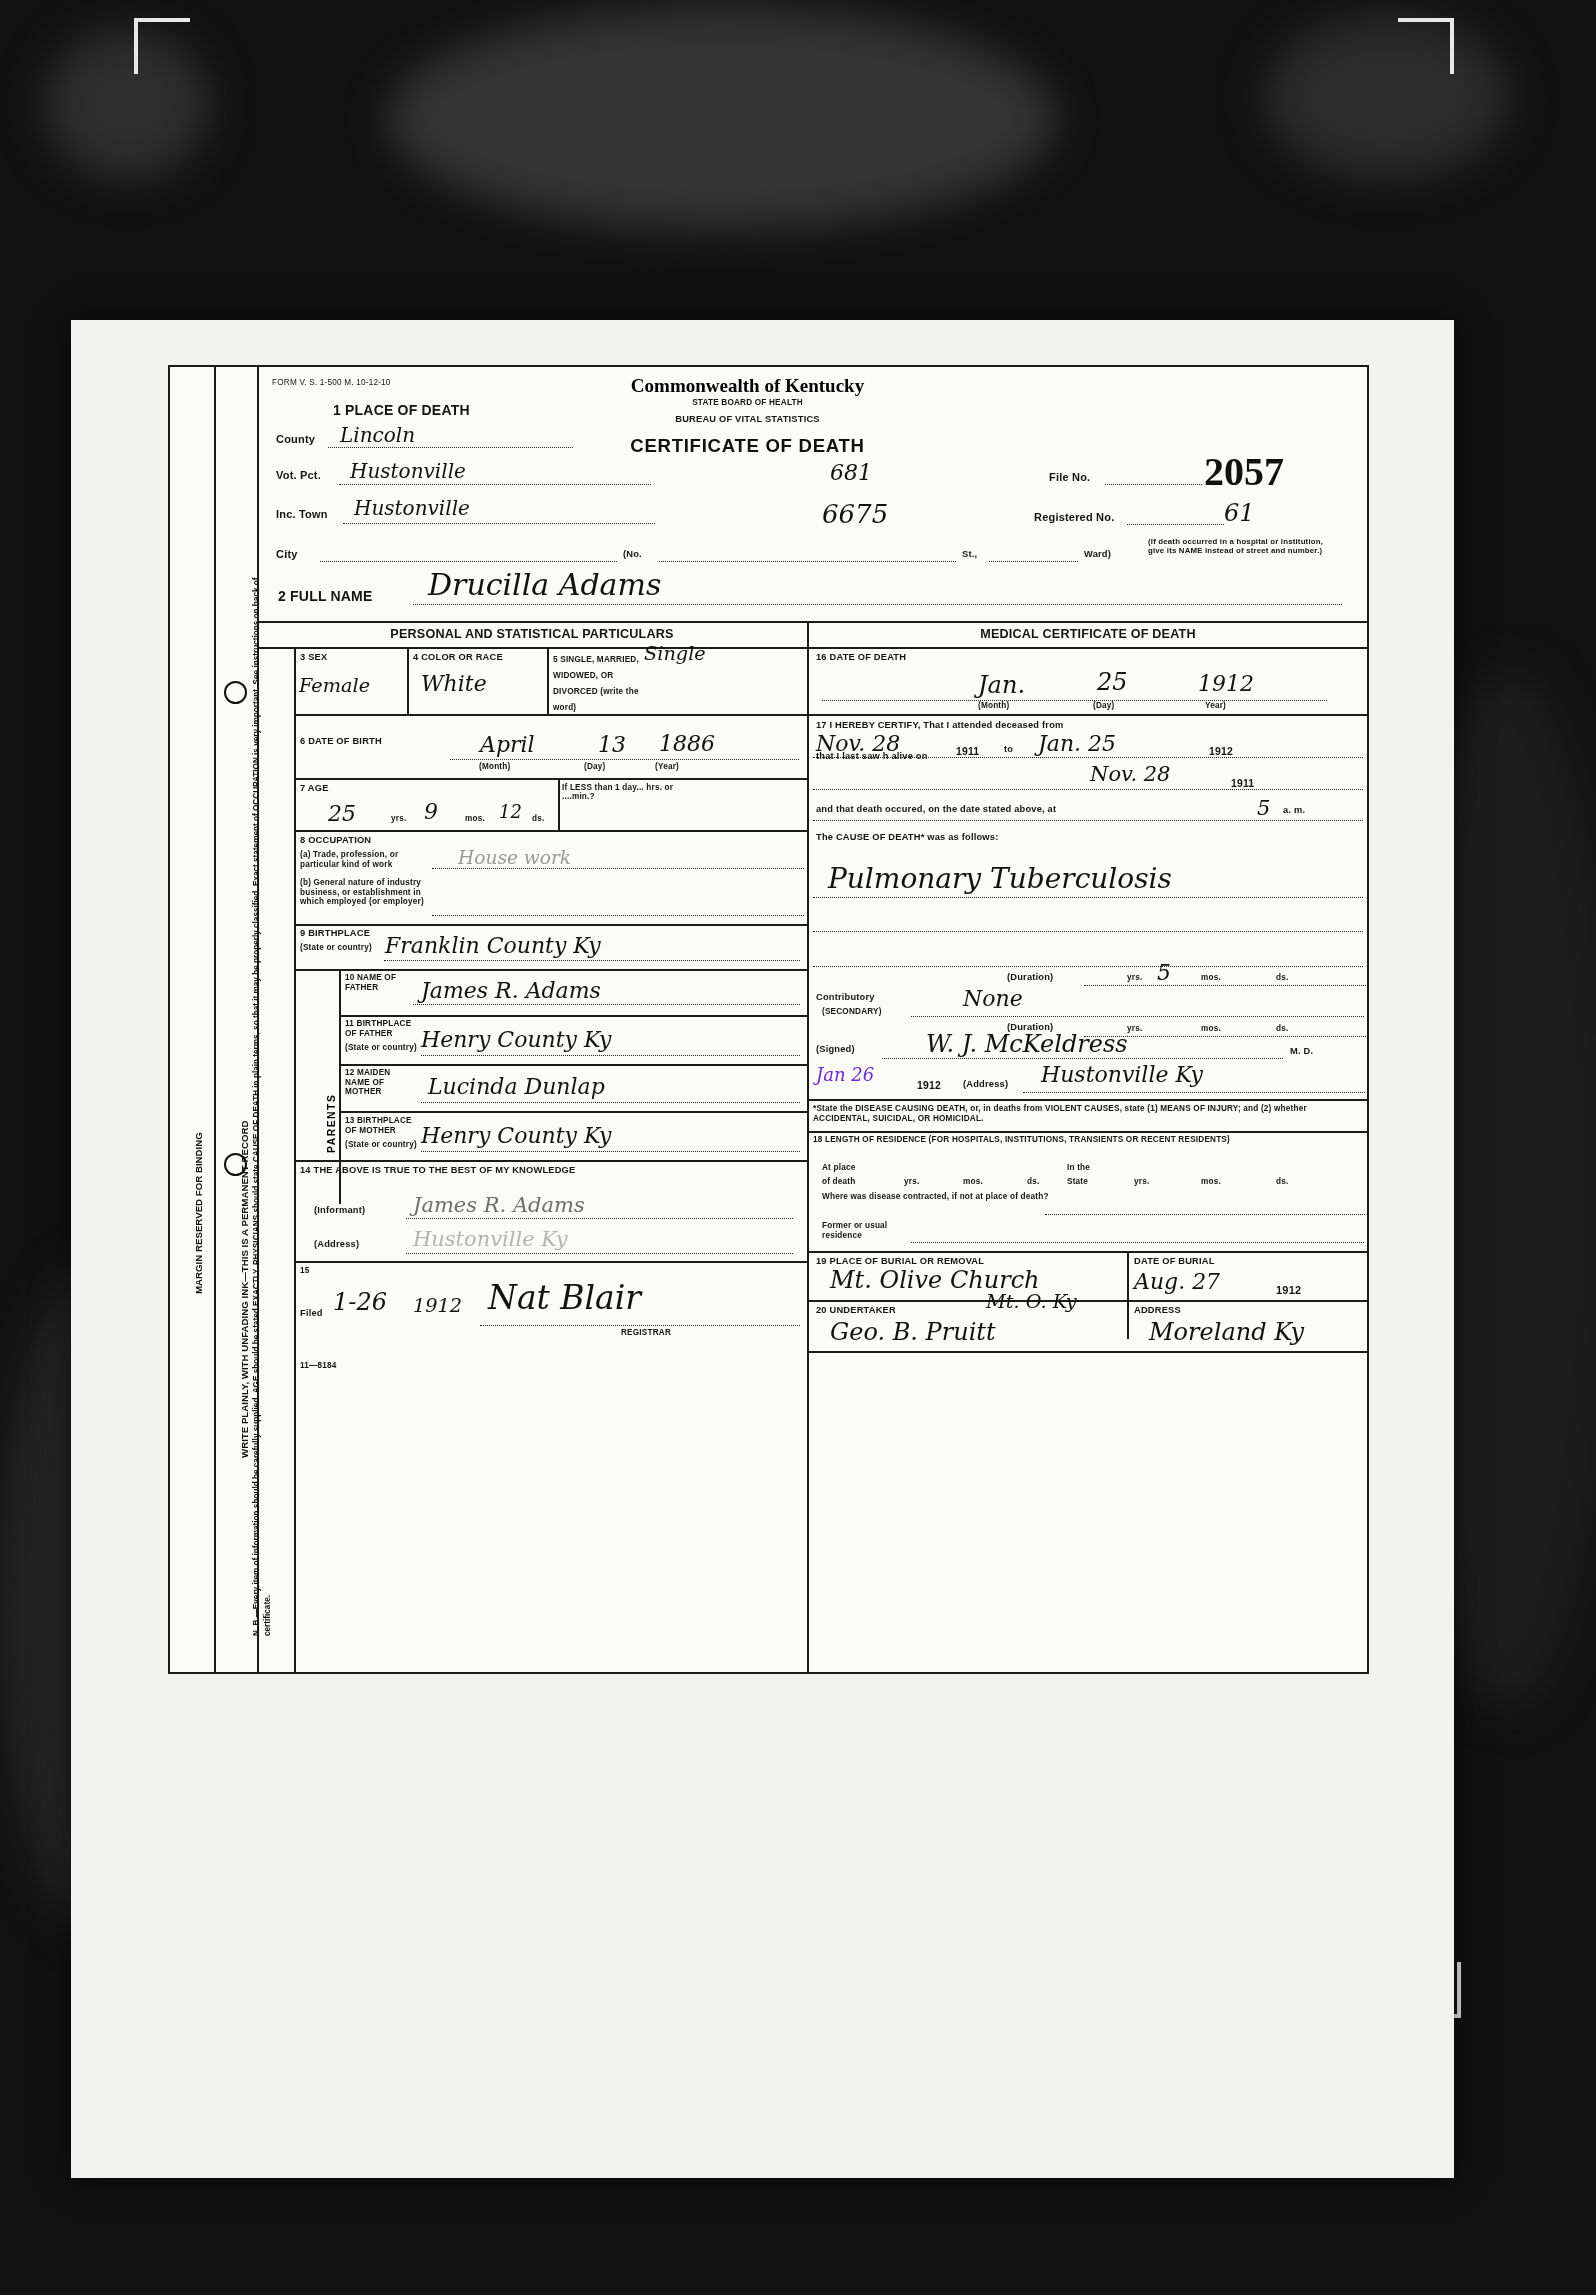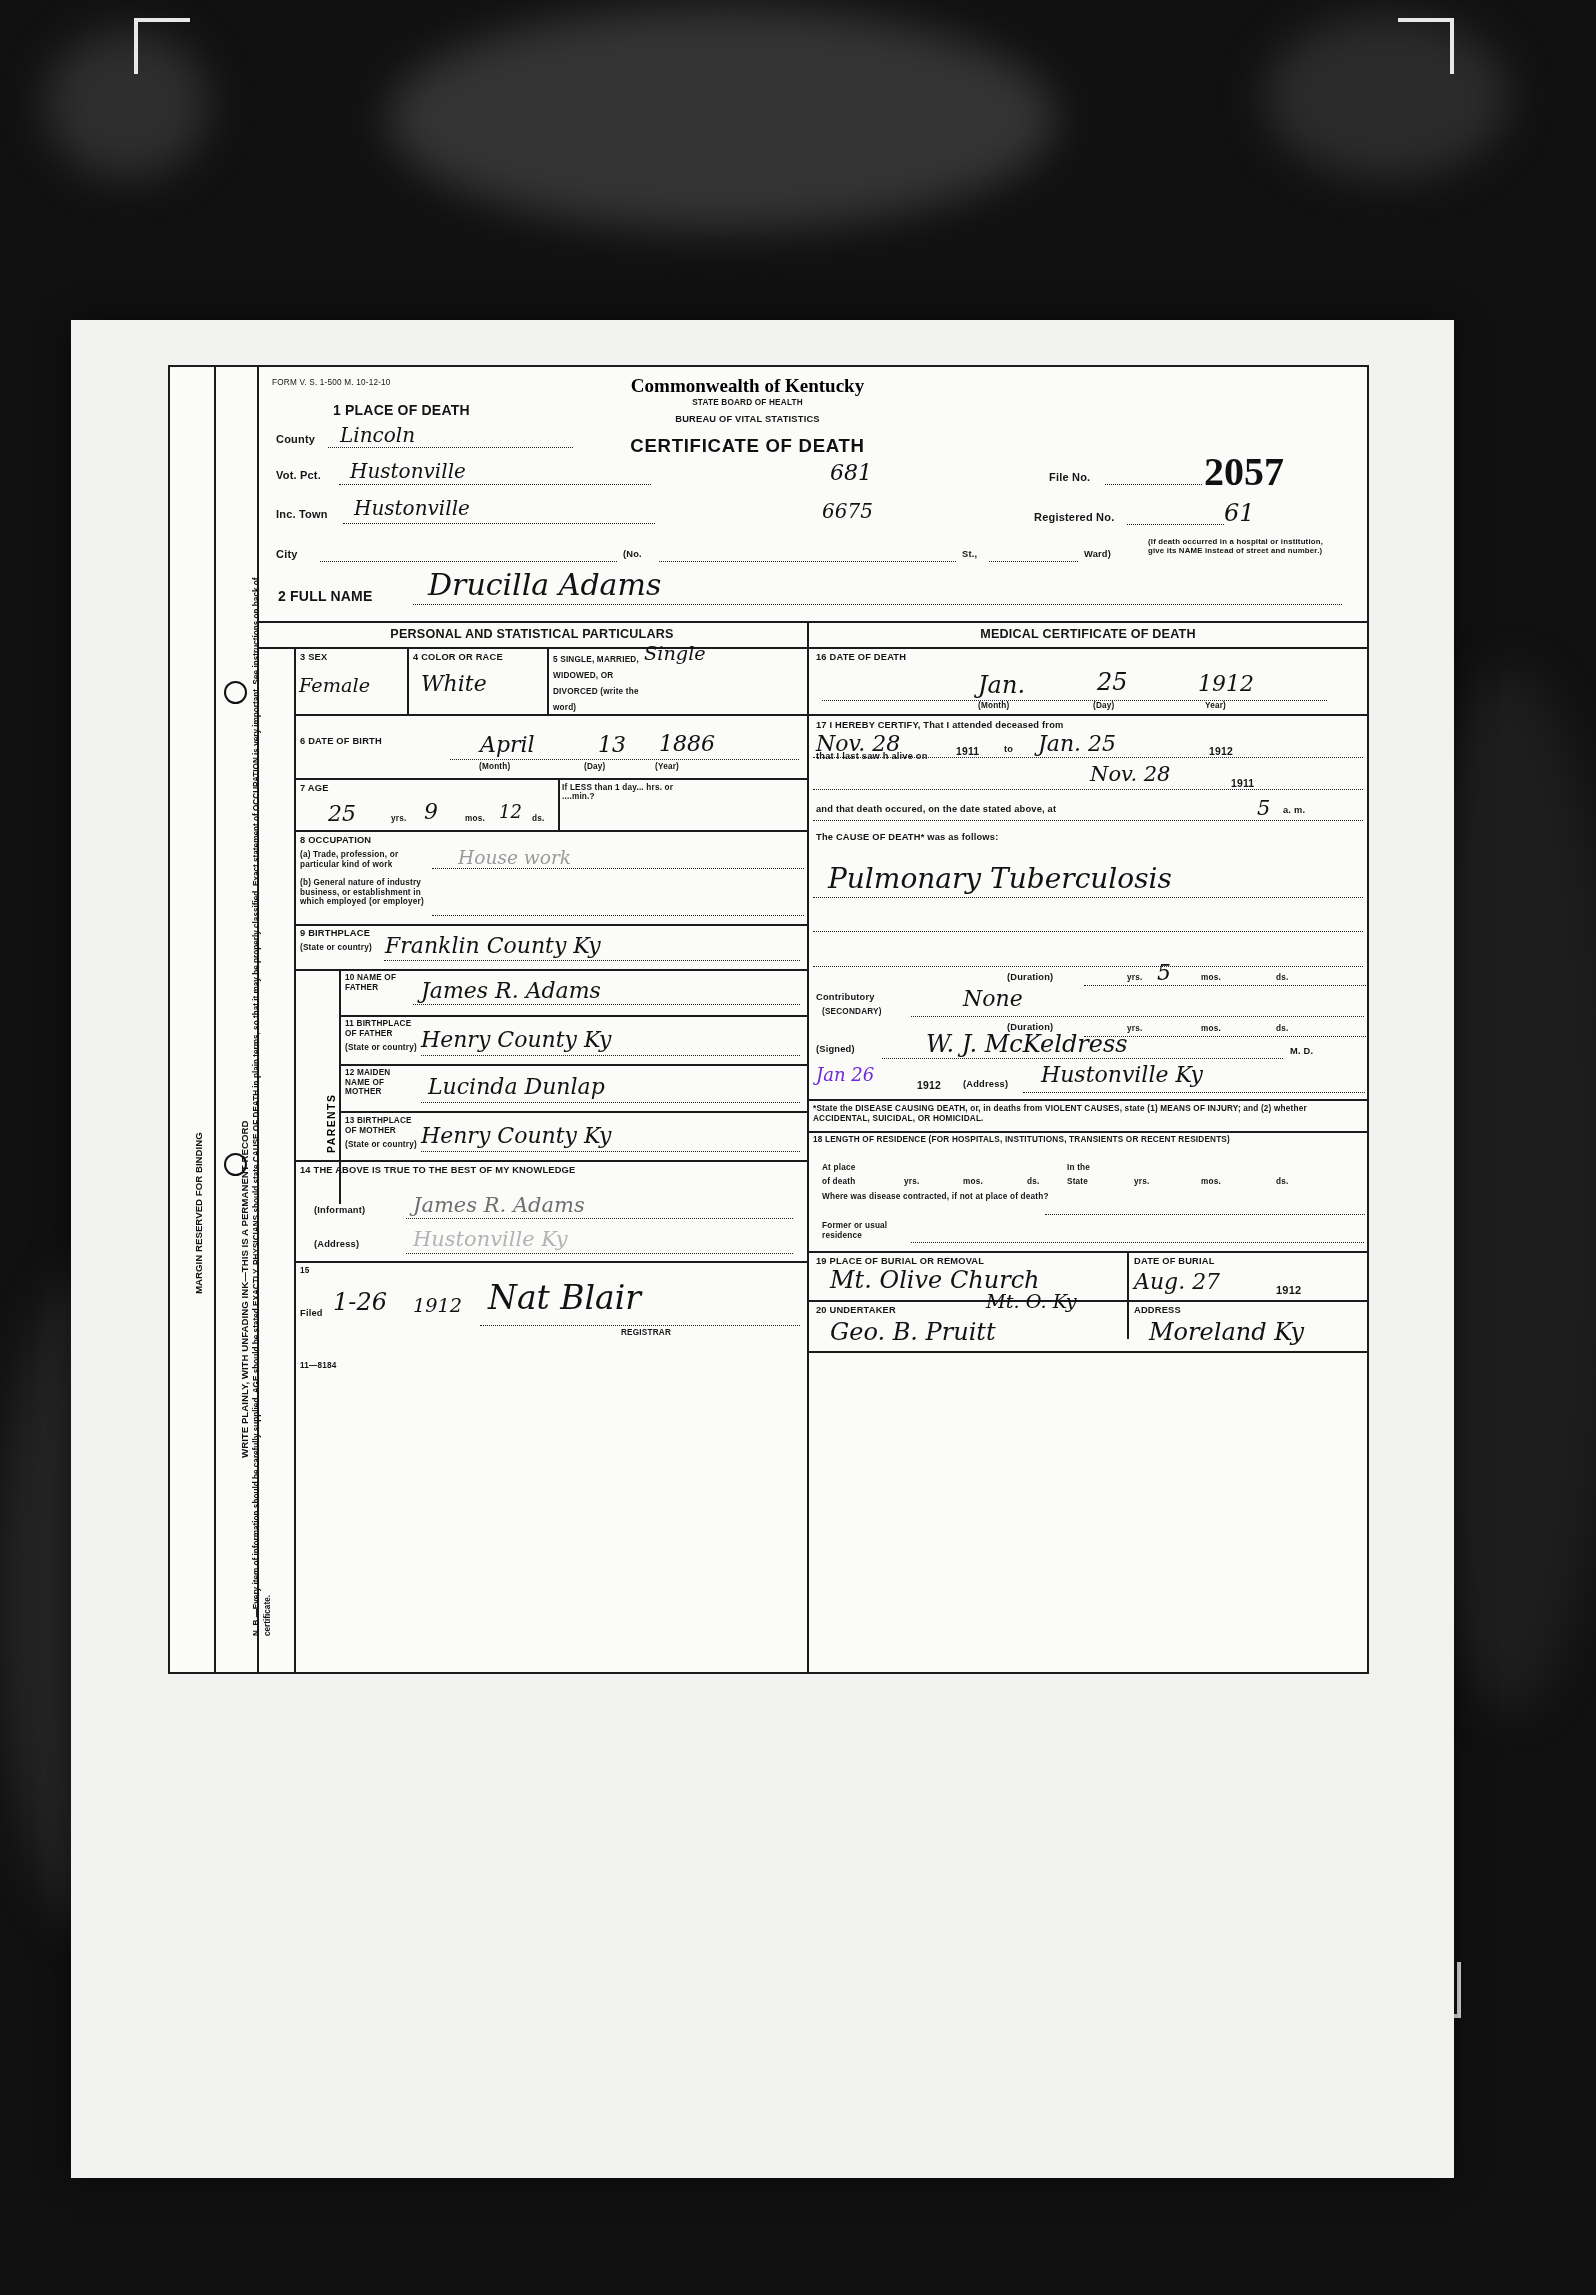--- a/index.html
+++ b/index.html
@@ -112,21 +112,21 @@
     <div class="dots" style="left:152px;top:196px;width:297px;"></div>
     <div class="lbl sm" style="left:455px;top:184px;">(No.</div>
     <div class="dots" style="left:491px;top:196px;width:297px;"></div>
     <div class="lbl sm" style="left:794px;top:184px;">St.,</div>
     <div class="dots" style="left:821px;top:196px;width:89px;"></div>
     <div class="lbl sm" style="left:916px;top:184px;">Ward)</div>
 
     <div class="lbl xs" style="left:980px;top:172px;width:186px;white-space:normal;line-height:9px;font-size:7.8px;">(If death occurred in a hospital or institution, give its NAME instead of street and number.)</div>
 
     <div class="hw" style="left:662px;top:95px;font-size:22px;">681</div>
-    <div class="hw" style="left:654px;top:134px;font-size:20px;">6675</div>
+    <div class="hw" style="left:654px;top:134px;font-size:26px;">6675</div>
 
     <div class="lbl" style="left:881px;top:106px;">File No.</div>
     <div class="dots" style="left:937px;top:119px;width:97px;"></div>
     <div class="bigno" style="left:1036px;top:83px;font-size:40px;">2057</div>
 
     <div class="lbl" style="left:866px;top:146px;">Registered No.</div>
     <div class="dots" style="left:959px;top:159px;width:97px;"></div>
     <div class="hw" style="left:1056px;top:134px;font-size:24px;">61</div>
 
     <div class="lbl" style="left:110px;top:223px;font-size:14px;">2 FULL NAME</div>

